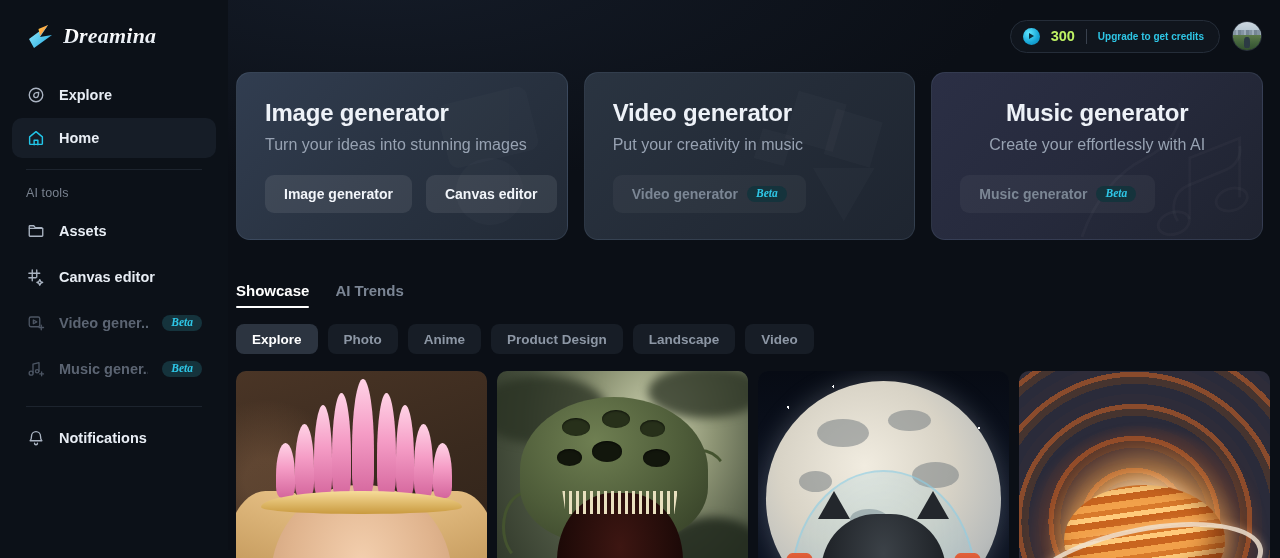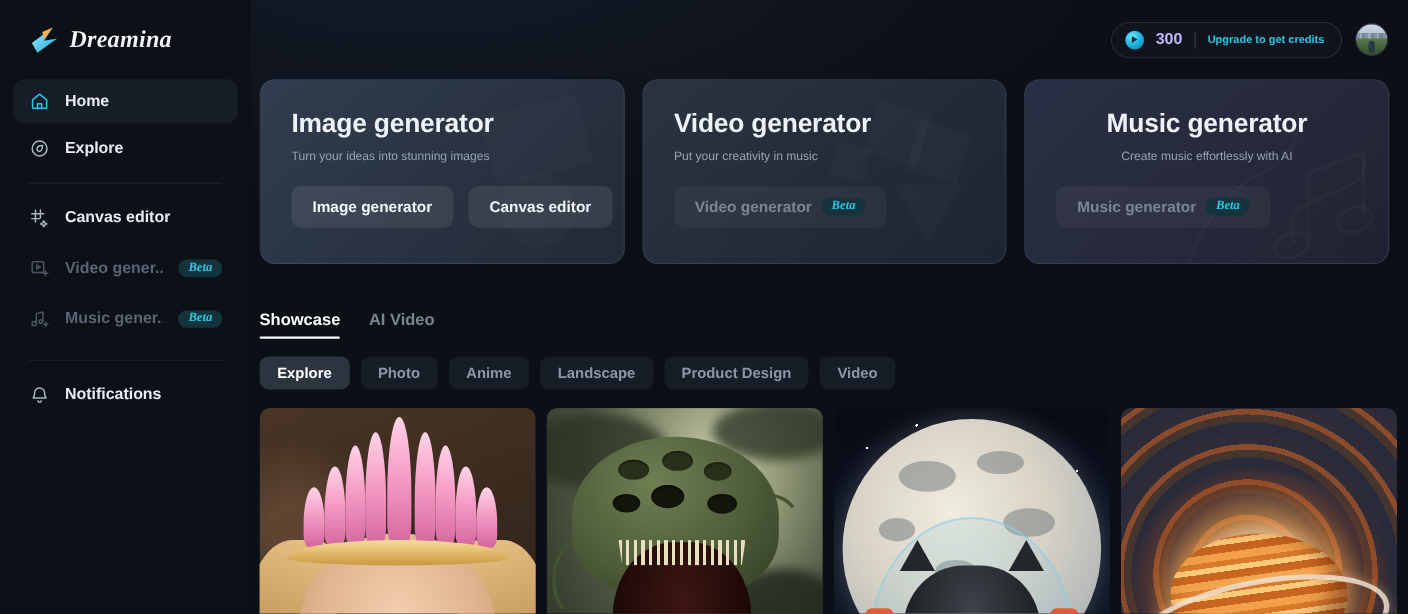--- a/index.html
+++ b/index.html
@@ -63,21 +63,21 @@
   .credits {
     display: flex; align-items: center; gap: 11px;
     height: 33px; padding: 0 15px 0 12px;
     border: 1px solid #252d39; border-radius: 17px;
     background: #10151d;
   }
   .coin { width: 17px; height: 17px; border-radius: 50%;
     background: radial-gradient(circle at 35% 30%, #5fe6ff 0%, #16a5d6 60%, #0d7fb0 100%);
     display:flex; align-items:center; justify-content:center; flex:none; }
   .coin::after { content:""; width:0; height:0; border-left: 5px solid #0b2b3a; border-top: 3.5px solid transparent; border-bottom: 3.5px solid transparent; margin-left:1.5px;}
-  .credits-count { color:#c4b5fd; font-size: 14.5px; font-weight: 700; }
+  .credits-count { color:#bef264; font-size: 14.5px; font-weight: 700; }
   .credits-sep { width:1px; height:15px; background:#39414e; }
   .credits-link { color:#2ec6e6; font-size: 10px; font-weight: 600; cursor:pointer; white-space:nowrap; }
   .avatar { width: 30px; height: 30px; border-radius: 50%; flex:none; overflow:hidden; border:1px solid #2a323d; position:relative; }
   .avatar .sky { position:absolute; inset:0 0 46% 0; background: linear-gradient(180deg,#cdd7e0 0%, #a8bcc9 100%); }
   .avatar .city { position:absolute; left:0; right:0; top:28%; height:28%;
      background: repeating-linear-gradient(90deg,#7f8f9d 0 3px,#9aa9b6 3px 5px,#6e7e8c 5px 8px); opacity:.9;}
   .avatar .grass { position:absolute; left:0; right:0; bottom:0; height:54%;
      background: linear-gradient(180deg,#5d7a4a 0%,#40603a 60%,#33512f 100%); }
   .avatar .person { position:absolute; left:40%; bottom:6%; width:22%; height:40%; border-radius:40% 40% 30% 30%; background:#2c3a44; }
 
@@ -87,21 +87,21 @@
     position: relative; flex: 1 1 0; height: 168px;
     border-radius: 14px; padding: 26px 28px 0;
     border: 1px solid rgba(120,142,170,.17);
     overflow: hidden;
   }
   .hero.h1 { background: linear-gradient(135deg,#313d50 0%, #2a3443 45%, #222a36 100%); }
   .hero.h2 { background: linear-gradient(135deg,#2a3441 0%, #242c38 50%, #1e2530 100%); }
   .hero.h3 { background: linear-gradient(135deg,#2b2f45 0%, #262a3c 50%, #1f2330 100%); text-align: center; }
   .hero-deco { position:absolute; inset:0; pointer-events:none; opacity:.55;}
   .hero-title { position:relative; font-size: 24px; font-weight: 700; color:#eef2f8; letter-spacing:-.2px; }
-  .hero-sub { position:relative; margin-top: 9px; font-size: 11px; color:#97a2b2; }
+  .hero-sub { position:relative; margin-top: 9px; font-size: 16px; color:#97a2b2; }
   .hero-actions { position:relative; margin-top: 21px; display:flex; gap: 14px; }
   .hero-btn {
     height: 38px; padding: 0 19px; border-radius: 9px;
     display:flex; align-items:center; gap:9px;
     background: rgba(255,255,255,.085);
     color:#f2f5fa; font-size:14px; font-weight:700; cursor:pointer; white-space:nowrap;
   }
   .hero-btn.muted { background: rgba(255,255,255,.045); color:#7b8694; }
   .hero-btn .beta { margin-left:0; }
 
@@ -217,43 +217,53 @@
             <stop offset="0" stop-color="#ffd23f"></stop>
               <stop offset="1" stop-color="#ff7a4d"></stop>
           </linearGradient>
         </defs>
         <path d="M3 16 L22 2 L14 14 L26 12 L8 25 Z" fill="url(#lg1)"></path>
         <path d="M22 2 L14 13 L12.5 6 Z" fill="url(#lg2)"></path>
       </svg>
       <div class="brand-name">Dreamina</div>
     </div>
 
+    <div class="nav-item" style="margin-top:3px">
+      <span class="ico">
+        <svg viewBox="0 0 24 24" fill="none" stroke="currentColor" stroke-width="1.8" stroke-linecap="round">
+          <circle cx="12" cy="12" r="9"></circle>
+            <path d="M15.5 8.5c-4 0-6.5 1.5-6.5 4.2 0 1.6 1.2 2.8 2.8 2.8 2.4 0 3.7-2.2 3.7-7z"></path>
+        </svg>
+      </span>
+      <span class="nav-label">Explore</span>
+    </div>
+
     <div class="nav-item active">
       <span class="ico">
         <svg viewBox="0 0 24 24" fill="none" stroke="currentColor" stroke-width="1.9" stroke-linecap="round" stroke-linejoin="round">
           <path d="M3.5 10.5 12 3.5l8.5 7v9a1 1 0 0 1-1 1h-15a1 1 0 0 1-1-1z"></path>
             <path d="M9.5 21v-6h5v6"></path>
         </svg>
       </span>
       <span class="nav-label">Home</span>
     </div>
 
-    <div class="nav-item" style="margin-top:3px">
-      <span class="ico">
-        <svg viewBox="0 0 24 24" fill="none" stroke="currentColor" stroke-width="1.8" stroke-linecap="round">
-          <circle cx="12" cy="12" r="9"></circle>
-            <path d="M15.5 8.5c-4 0-6.5 1.5-6.5 4.2 0 1.6 1.2 2.8 2.8 2.8 2.4 0 3.7-2.2 3.7-7z"></path>
-        </svg>
-      </span>
-      <span class="nav-label">Explore</span>
-    </div>
-
 
     <div class="divider"></div>
-
+    <div class="section-label">AI tools</div>
+
+    <div class="nav-item" style="margin-top:6px">
+      <span class="ico">
+        <svg viewBox="0 0 24 24" fill="none" stroke="currentColor" stroke-width="1.8" stroke-linejoin="round">
+          <path d="M3 8.5h18v9.5a1 1 0 0 1-1 1H4a1 1 0 0 1-1-1z"></path>
+            <path d="M3 8.5V6a1 1 0 0 1 1-1h5l2 2.5h8a1 1 0 0 1 1 1v0"></path>
+        </svg>
+      </span>
+      <span class="nav-label">Assets</span>
+    </div>
 
 
     <div class="nav-item" style="margin-top:6px">
       <span class="ico">
         <svg viewBox="0 0 24 24" fill="none" stroke="currentColor" stroke-width="1.8" stroke-linecap="round">
           <path d="M7 2.5v14.5M2.5 7h14.5"></path>
             <path d="M2.5 13h9.5M13 2.5V12"></path>
             <path d="M17 15.5l1.2 2.6 2.6 1.2-2.6 1.2L17 23l-1.2-2.5L13.2 19.3l2.6-1.2z" stroke-linejoin="round"></path>
         </svg>
       </span>
@@ -365,54 +375,54 @@
             <g fill="none" stroke="rgba(255,255,255,.05)" stroke-width="3">
               <path d="M246 150 c-8-12 -4-30 10-36 l38-16 c10-4 16-14 14-24"></path>
               <ellipse cx="242" cy="152" rx="16" ry="11" transform="rotate(-18 242 152)"></ellipse>
               <ellipse cx="300" cy="128" rx="16" ry="11" transform="rotate(-18 300 128)"></ellipse>
               <path d="M258 148 V86 l50-20 V126"></path>
               <path d="M150 166 c14-40 36-66 64-80 24-12 38-34 34-56"></path>
             </g>
           </svg>
         </div>
         <div class="hero-title">Music generator</div>
-        <div class="hero-sub">Create music effortlessly with AI</div>
+        <div class="hero-sub">Create your effortlessly with AI</div>
         <div class="hero-actions">
           <div class="hero-btn muted">
             <span>Music generator</span>
             <span class="beta">Beta</span>
           </div>
         </div>
       </div>
     </section>
 
     <nav class="tabs">
       <div class="tab active">
         <span>Showcase</span>
       </div>
       <div class="tab">
-        <span>AI Video</span>
+        <span>AI Trends</span>
       </div>
     </nav>
 
     <div class="chips">
       <div class="chip active">
           <span>Explore</span>
         </div>
       <div class="chip">
           <span>Photo</span>
         </div>
       <div class="chip">
           <span>Anime</span>
         </div>
       <div class="chip">
+          <span>Product Design</span>
+        </div>
+      <div class="chip">
           <span>Landscape</span>
-        </div>
-      <div class="chip">
-          <span>Product Design</span>
         </div>
       <div class="chip">
           <span>Video</span>
         </div>
     </div>
 
     <section class="gallery">
 
       <div class="card">
         <div class="art">

